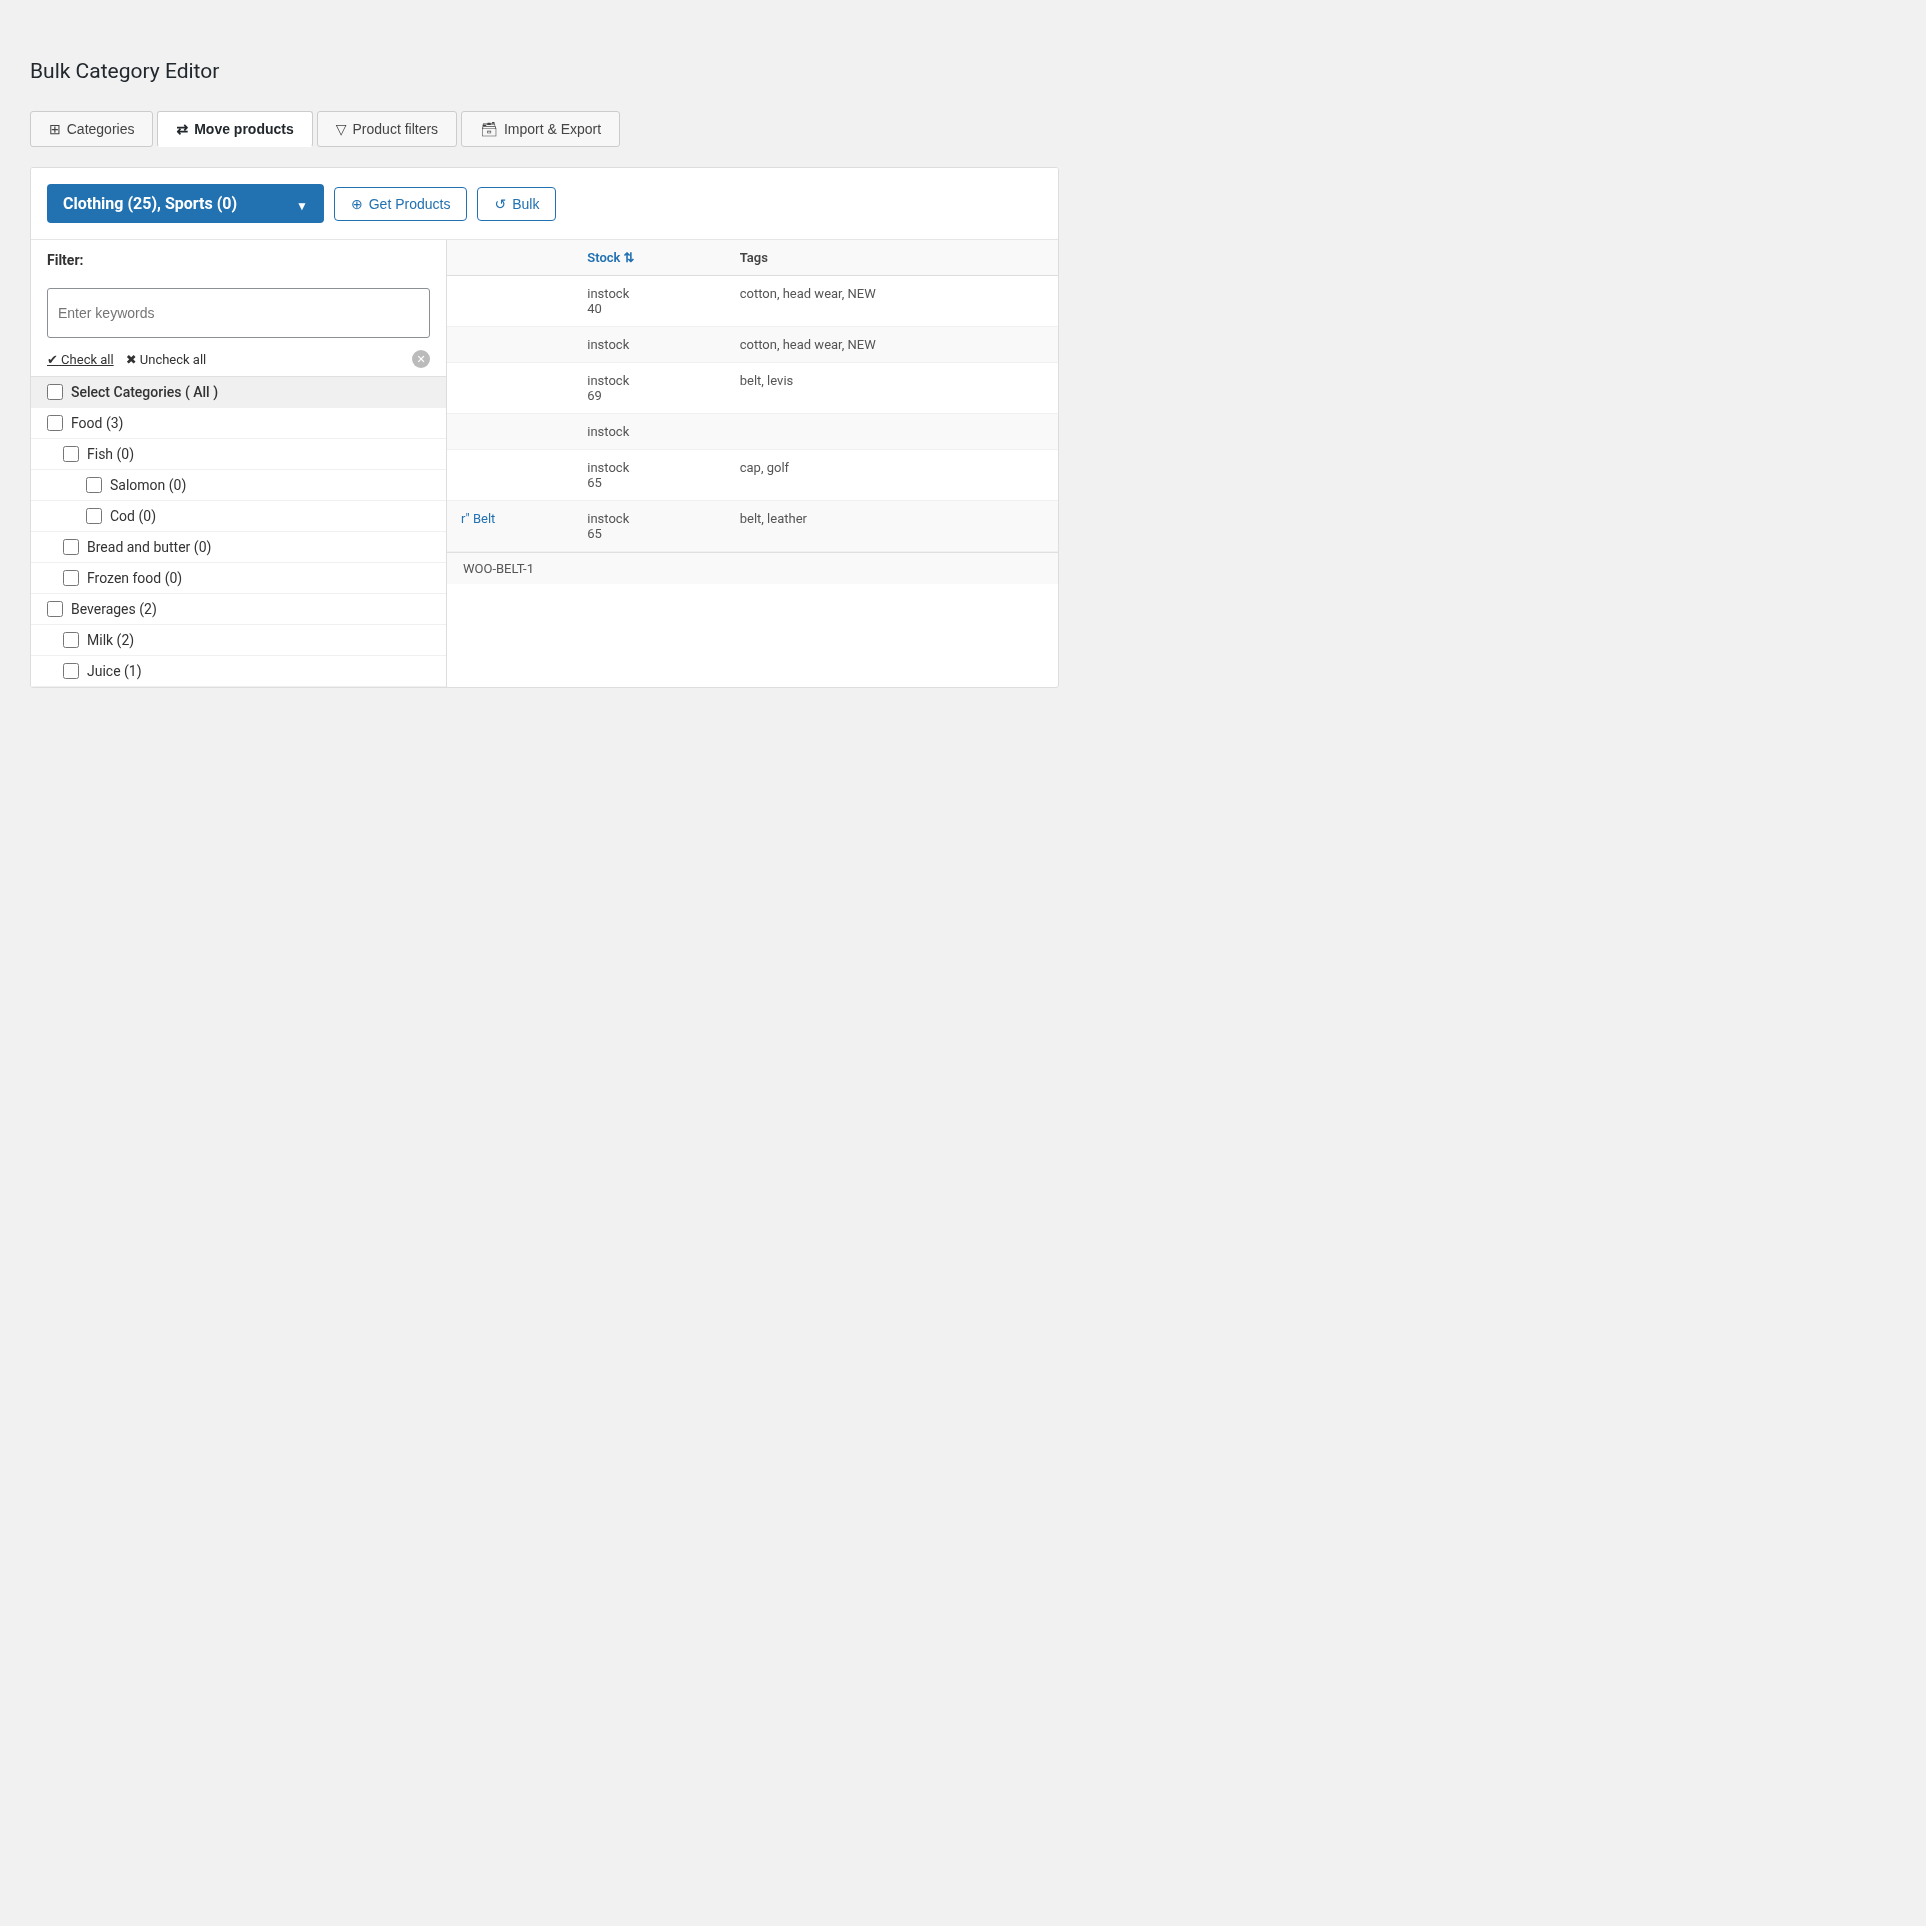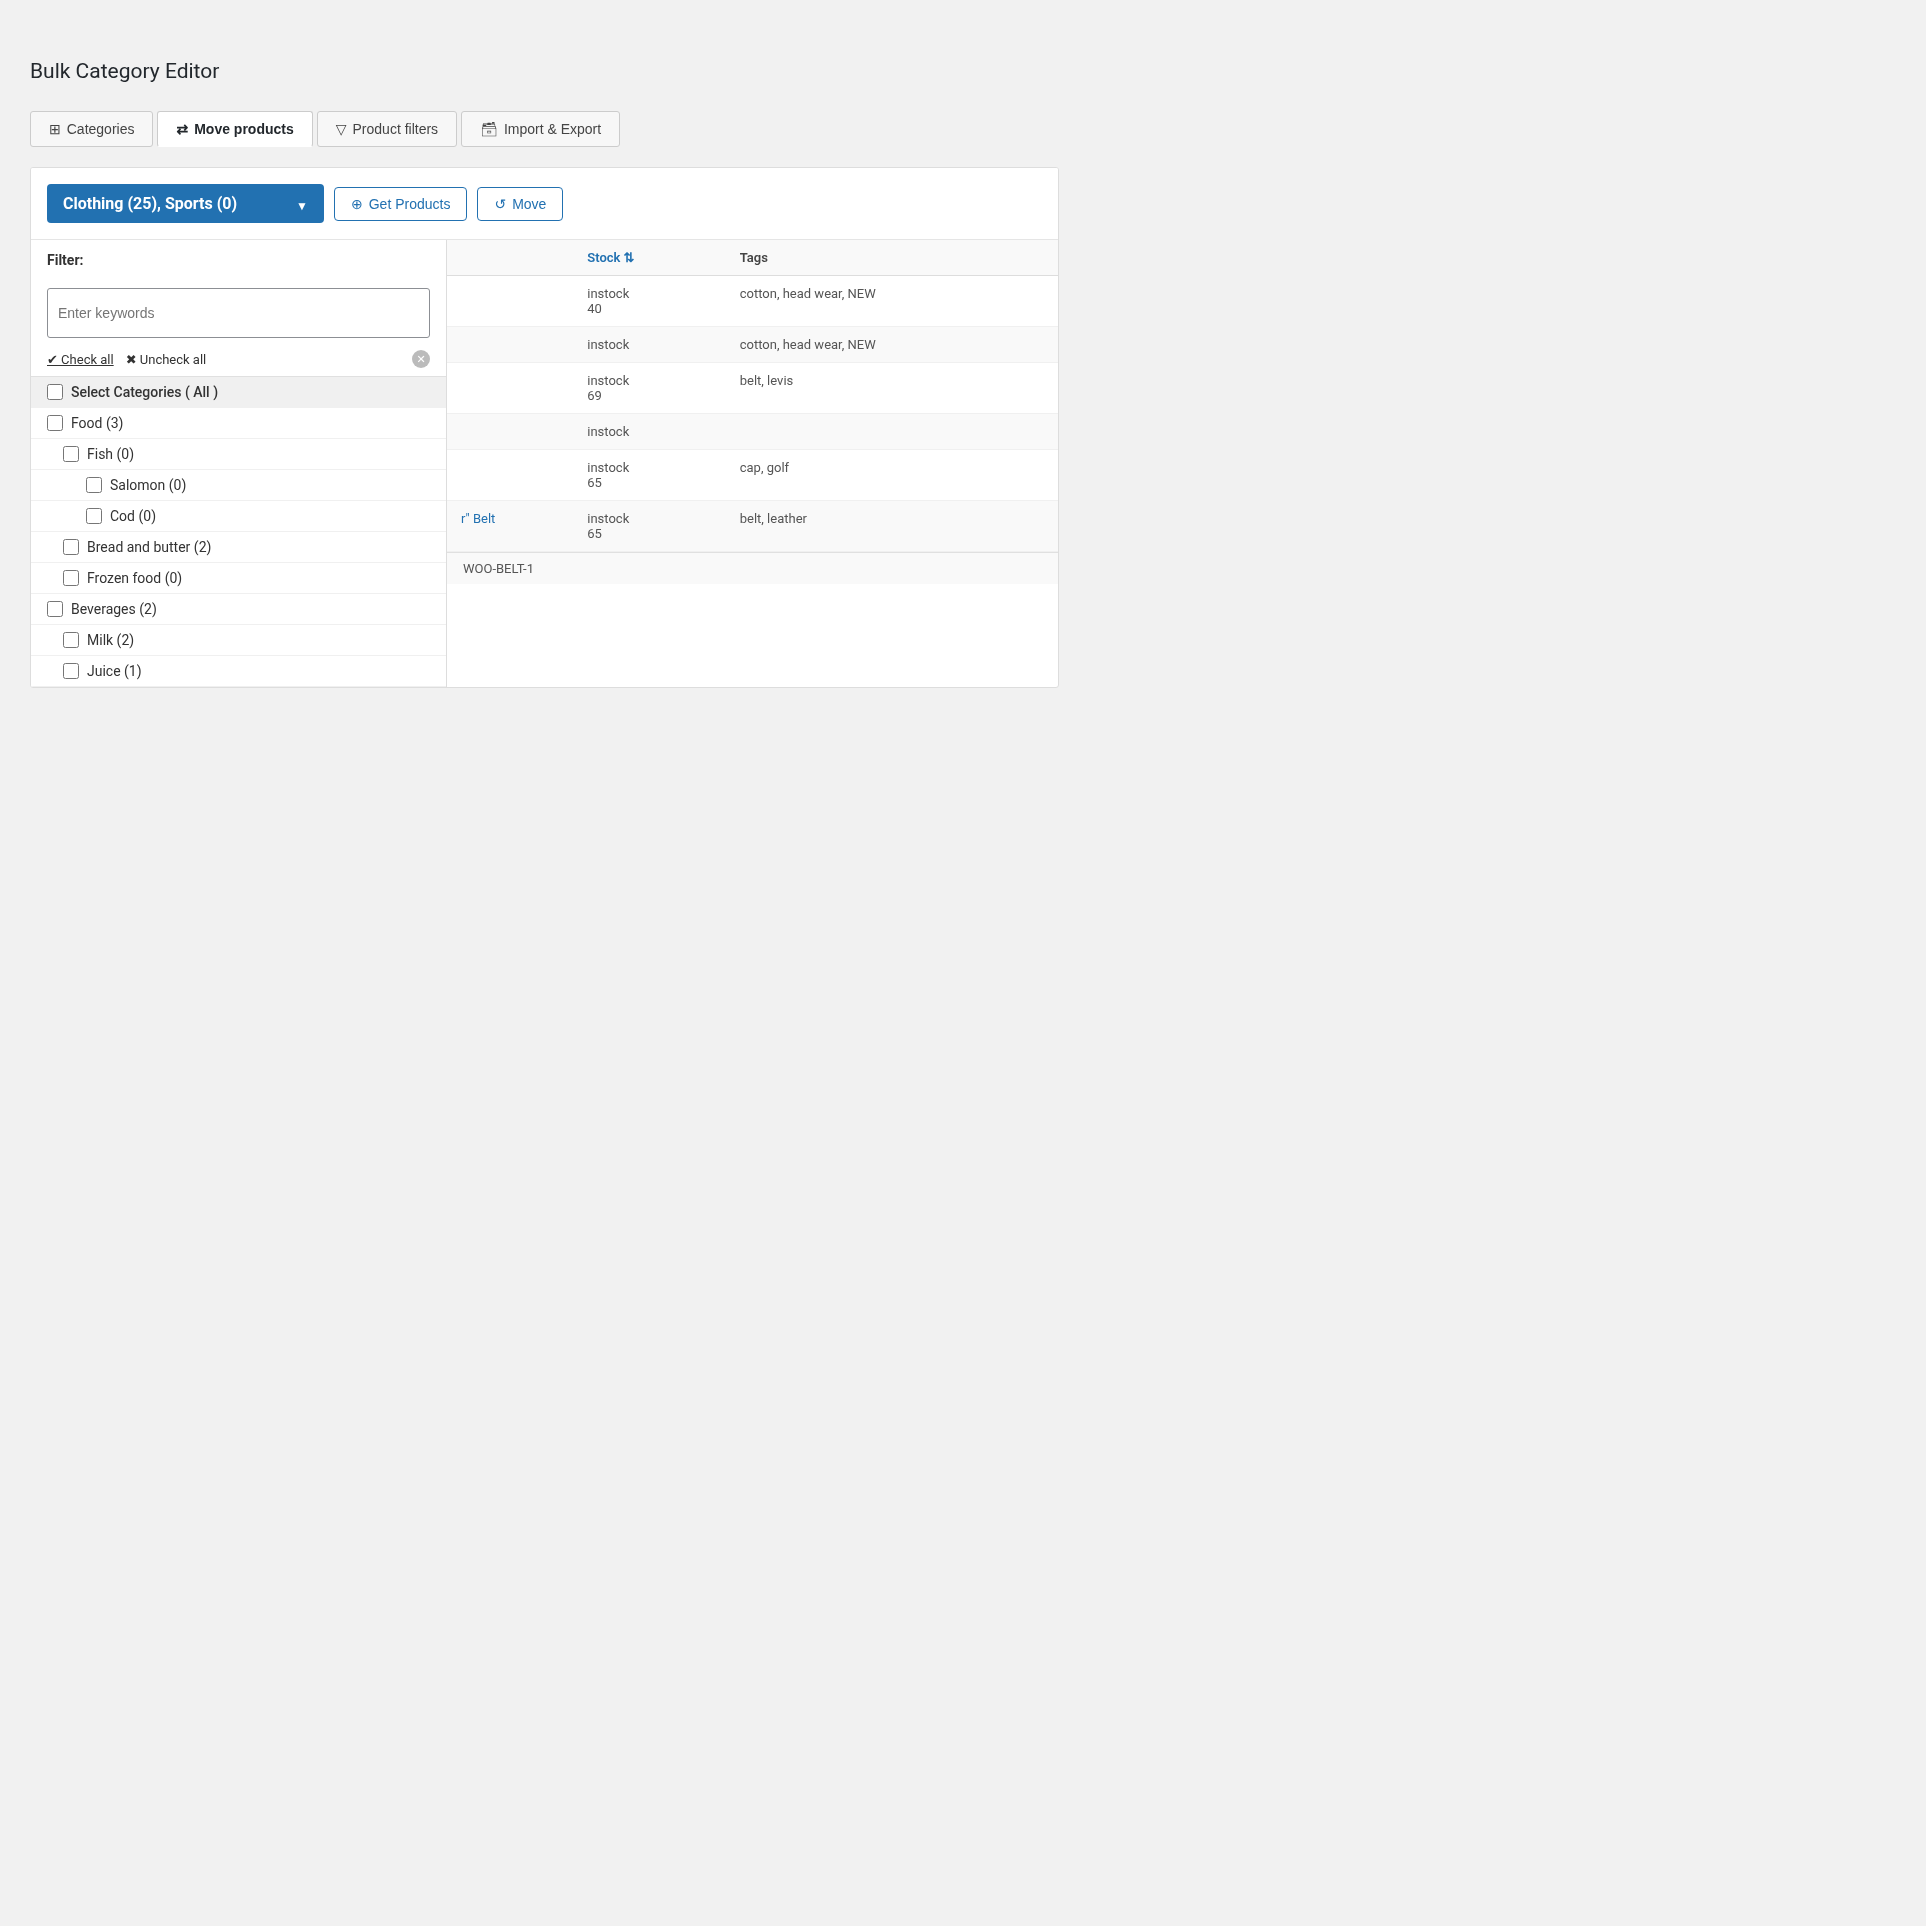--- a/index.html
+++ b/index.html
@@ -262,21 +262,21 @@
       <div class="category-dropdown">
         <span>Clothing  (25), Sports  (0)</span>
         <span class="arrow">▼</span>
       </div>
       <button class="action-btn">
         <span>⊕</span>
         <span>Get Products</span>
       </button>
       <button class="action-btn">
         <span>↺</span>
-        <span>Move</span>
+        <span>Bulk</span>
       </button>
     </div>
 
     <div class="content-area">
 
       <div class="dropdown-panel">
         <div class="filter-label">Filter:</div>
         <input class="filter-input" type="text" placeholder="Enter keywords" style="">
 
         <div class="check-controls">
@@ -301,21 +301,21 @@
           <div class="cat-item indent-2">
             <input type="checkbox" style="">
             <span>Salomon  (0)</span>
           </div>
           <div class="cat-item indent-2">
             <input type="checkbox" style="">
             <span>Cod  (0)</span>
           </div>
           <div class="cat-item indent-1">
             <input type="checkbox" style="">
-            <span>Bread and butter  (2)</span>
+            <span>Bread and butter  (0)</span>
           </div>
           <div class="cat-item indent-1">
             <input type="checkbox" style="">
             <span>Frozen food  (0)</span>
           </div>
           <div class="cat-item">
             <input type="checkbox" style="">
             <span>Beverages  (2)</span>
           </div>
           <div class="cat-item indent-1">

